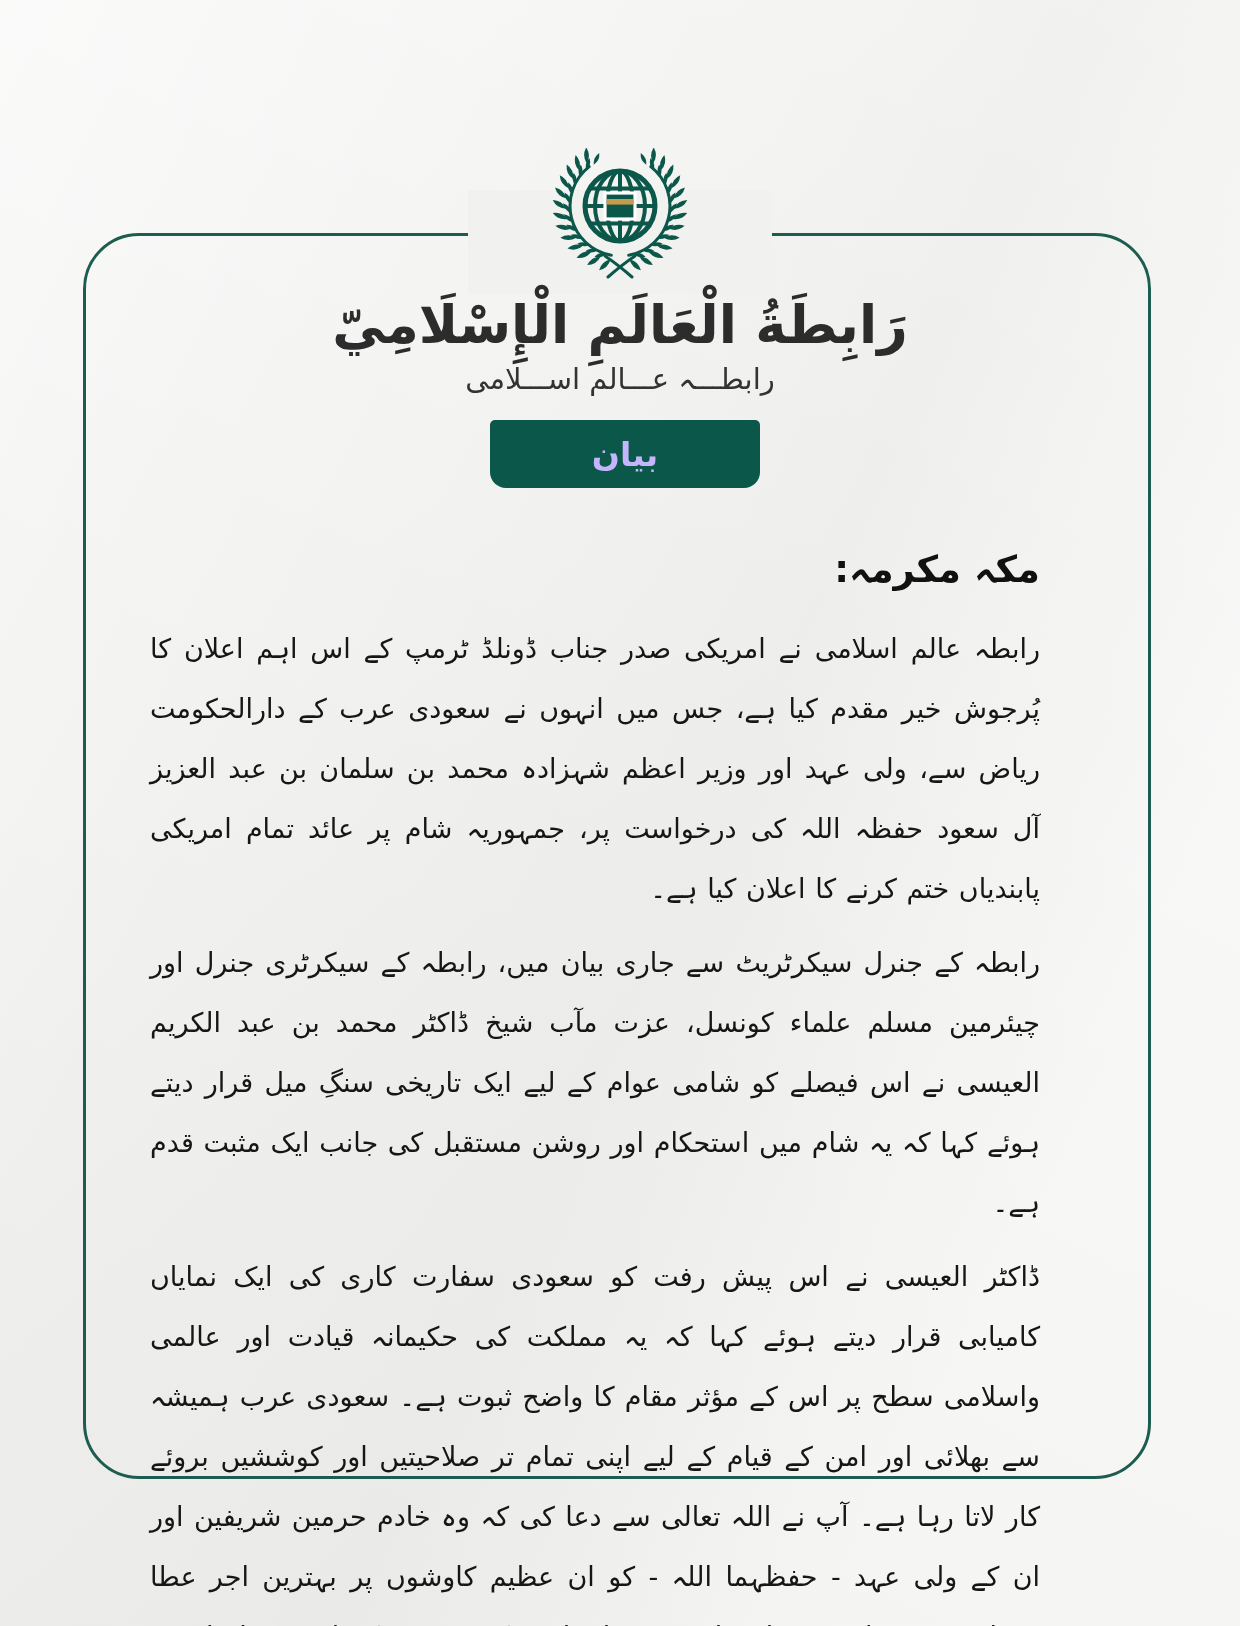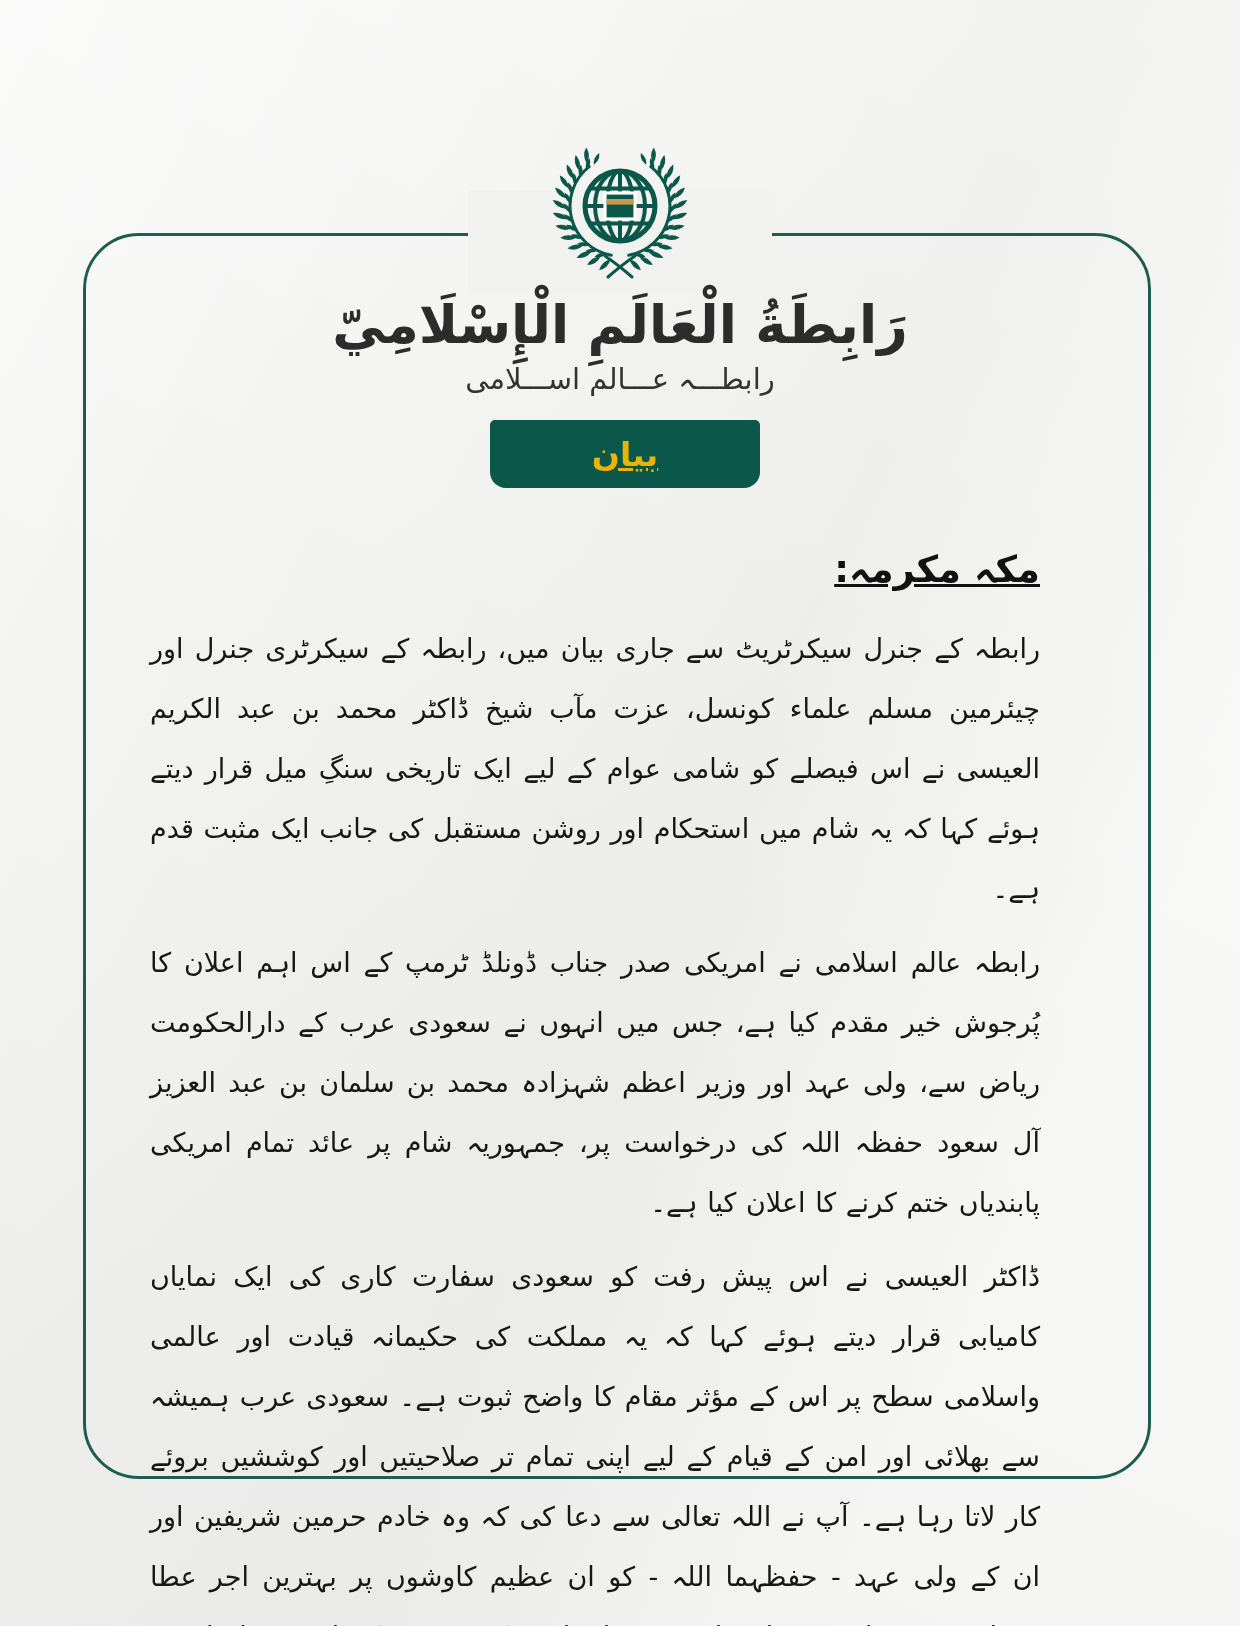--- a/index.html
+++ b/index.html
@@ -76,42 +76,40 @@
     top: 420px;
     width: 270px;
     height: 68px;
     background: #0b574a;
     border-radius: 5px 5px 16px 16px;
     display: flex;
     align-items: center;
     justify-content: center;
   }
   .banner-label {
-    color: #eab308;
+    color: #c4b5fd;
     font-size: 33px;
     font-weight: 700;
     line-height: 1;
     direction: rtl;
-    text-decoration: underline;
   }
   .content {
     position: absolute;
     right: 200px;
     left: 150px;
     top: 548px;
     direction: rtl;
     color: #161616;
   }
   .doc-heading {
     font-size: 37px;
     font-weight: 700;
     text-align: right;
     margin: 0 0 28px 0;
     color: #111111;
-    text-decoration: underline;
   }
   .doc-paragraph {
     font-size: 27px;
     line-height: 60px;
     text-align: justify;
     text-justify: inter-word;
     margin: 0 0 14px 0;
     word-spacing: 1px;
   }
   .doc-paragraph:last-child { margin-bottom: 0; }
@@ -202,18 +200,18 @@
 
   <div class="arabic-title">رَابِطَةُ الْعَالَمِ الْإِسْلَامِيّ</div>
   <div class="urdu-subtitle">رابطـــہ عـــالم اســـلامی</div>
 
   <div class="banner">
     <span class="banner-label">بیان</span>
   </div>
 
   <div class="content">
     <h2 class="doc-heading">مکہ مکرمہ:</h2>
+    <p class="doc-paragraph">رابطہ عالم اسلامی نے امریکی صدر جناب ڈونلڈ ٹرمپ کے اس اہم اعلان کا پُرجوش خیر مقدم کیا ہے، جس میں انہوں نے سعودی عرب کے دارالحکومت ریاض سے، ولی عہد اور وزیر اعظم شہزادہ محمد بن سلمان بن عبد العزیز آل سعود حفظہ اللہ کی درخواست پر، جمہوریہ شام پر عائد تمام امریکی پابندیاں ختم کرنے کا اعلان کیا ہے۔</p>
     <p class="doc-paragraph">رابطہ کے جنرل سیکرٹریٹ سے جاری بیان میں، رابطہ کے سیکرٹری جنرل اور چیئرمین مسلم علماء کونسل، عزت مآب شیخ ڈاکٹر محمد بن عبد الکریم العیسی نے اس فیصلے کو شامی عوام کے لیے ایک تاریخی سنگِ میل قرار دیتے ہوئے کہا کہ یہ شام میں استحکام اور روشن مستقبل کی جانب ایک مثبت قدم ہے۔</p>
-    <p class="doc-paragraph">رابطہ عالم اسلامی نے امریکی صدر جناب ڈونلڈ ٹرمپ کے اس اہم اعلان کا پُرجوش خیر مقدم کیا ہے، جس میں انہوں نے سعودی عرب کے دارالحکومت ریاض سے، ولی عہد اور وزیر اعظم شہزادہ محمد بن سلمان بن عبد العزیز آل سعود حفظہ اللہ کی درخواست پر، جمہوریہ شام پر عائد تمام امریکی پابندیاں ختم کرنے کا اعلان کیا ہے۔</p>
     <p class="doc-paragraph">ڈاکٹر العیسی نے اس پیش رفت کو سعودی سفارت کاری کی ایک نمایاں کامیابی قرار دیتے ہوئے کہا کہ یہ مملکت کی حکیمانہ قیادت اور عالمی واسلامی سطح پر اس کے مؤثر مقام کا واضح ثبوت ہے۔ سعودی عرب ہمیشہ سے بھلائی اور امن کے قیام کے لیے اپنی تمام تر صلاحیتیں اور کوششیں بروئے کار لاتا رہا ہے۔ آپ نے اللہ تعالی سے دعا کی کہ وہ خادم حرمین شریفین اور ان کے ولی عہد - حفظہما اللہ - کو ان عظیم کاوشوں پر بہترین اجر عطا فرمائے جو وہ امتِ مسلمہ اور پوری انسانیت کی خدمت کے لیے سر انجام دے رہے ہیں۔</p>
   </div>
 
 </div>
 
 </body></html>

